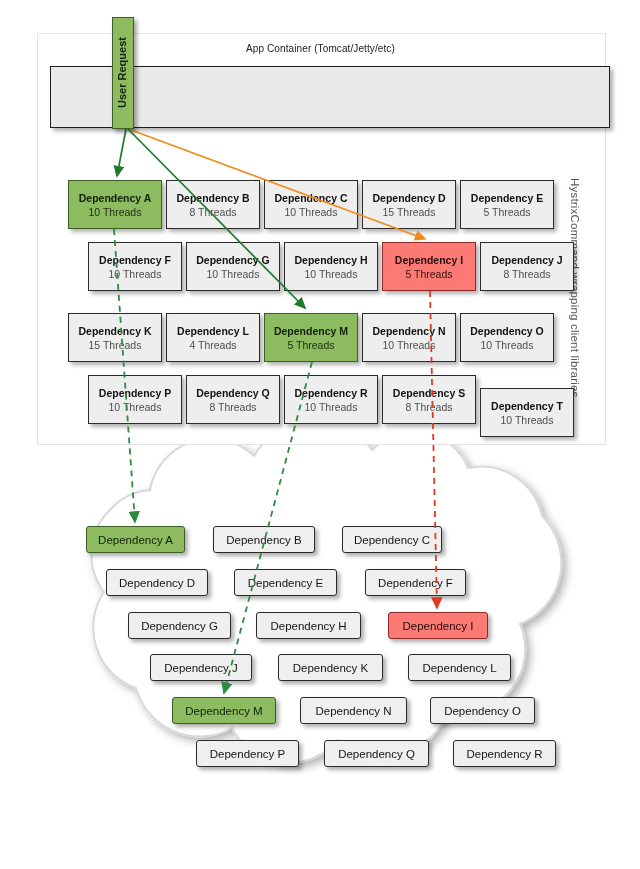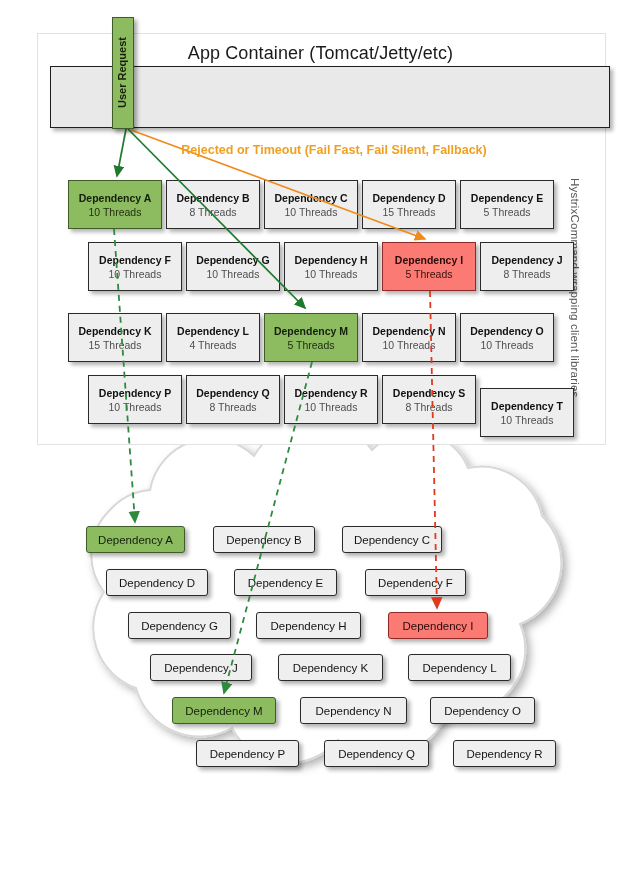--- a/index.html
+++ b/index.html
@@ -18,21 +18,21 @@
   #cloud-layer{position:absolute;left:0;top:0;width:640px;height:869px;z-index:1;}
   #arrow-layer{position:absolute;left:0;top:0;width:640px;height:869px;z-index:6;pointer-events:none;}
 
   
   .app-panel{
     position:absolute;left:37px;top:33px;width:567px;height:410px;
     background:#ffffff;border:1px solid #e2e2e2;z-index:2;
   }
   .app-title{
     position:absolute;left:37px;top:43px;width:567px;
-    text-align:center;font-size:18px;color:#1a1a1a;z-index:3;
+    text-align:center;font-size:10px;color:#1a1a1a;z-index:3;
     letter-spacing:.1px;
   }
   .app-bar{
     position:absolute;left:50px;top:66px;width:560px;height:62px;
     background:#e9e9e9;border:1.5px solid #1e1e1e;
     box-shadow:3px 3px 4px rgba(0,0,0,.30);
     z-index:3;box-sizing:border-box;
   }
 
   
@@ -132,21 +132,20 @@
   </svg>
 
   <div class="app-panel"></div>
   <div class="app-title">App Container (Tomcat/Jetty/etc)</div>
   <div class="app-bar"></div>
 
   <div class="user-request">
     <span>User Request</span>
   </div>
 
-  <div class="reject-label">Rejected or Timeout (Fail Fast, Fail Silent, Fallback)</div>
 
   <div class="side-caption">
     <span>HystrixCommand wrapping client libraries</span>
   </div>
 
   <div class="grid" id="pool-grid">
       <div class="dep green" style="left: 68px; top: 180px;">
         <div class="nm">Dependency A</div>
         <div class="th">10 Threads</div>
       </div>

